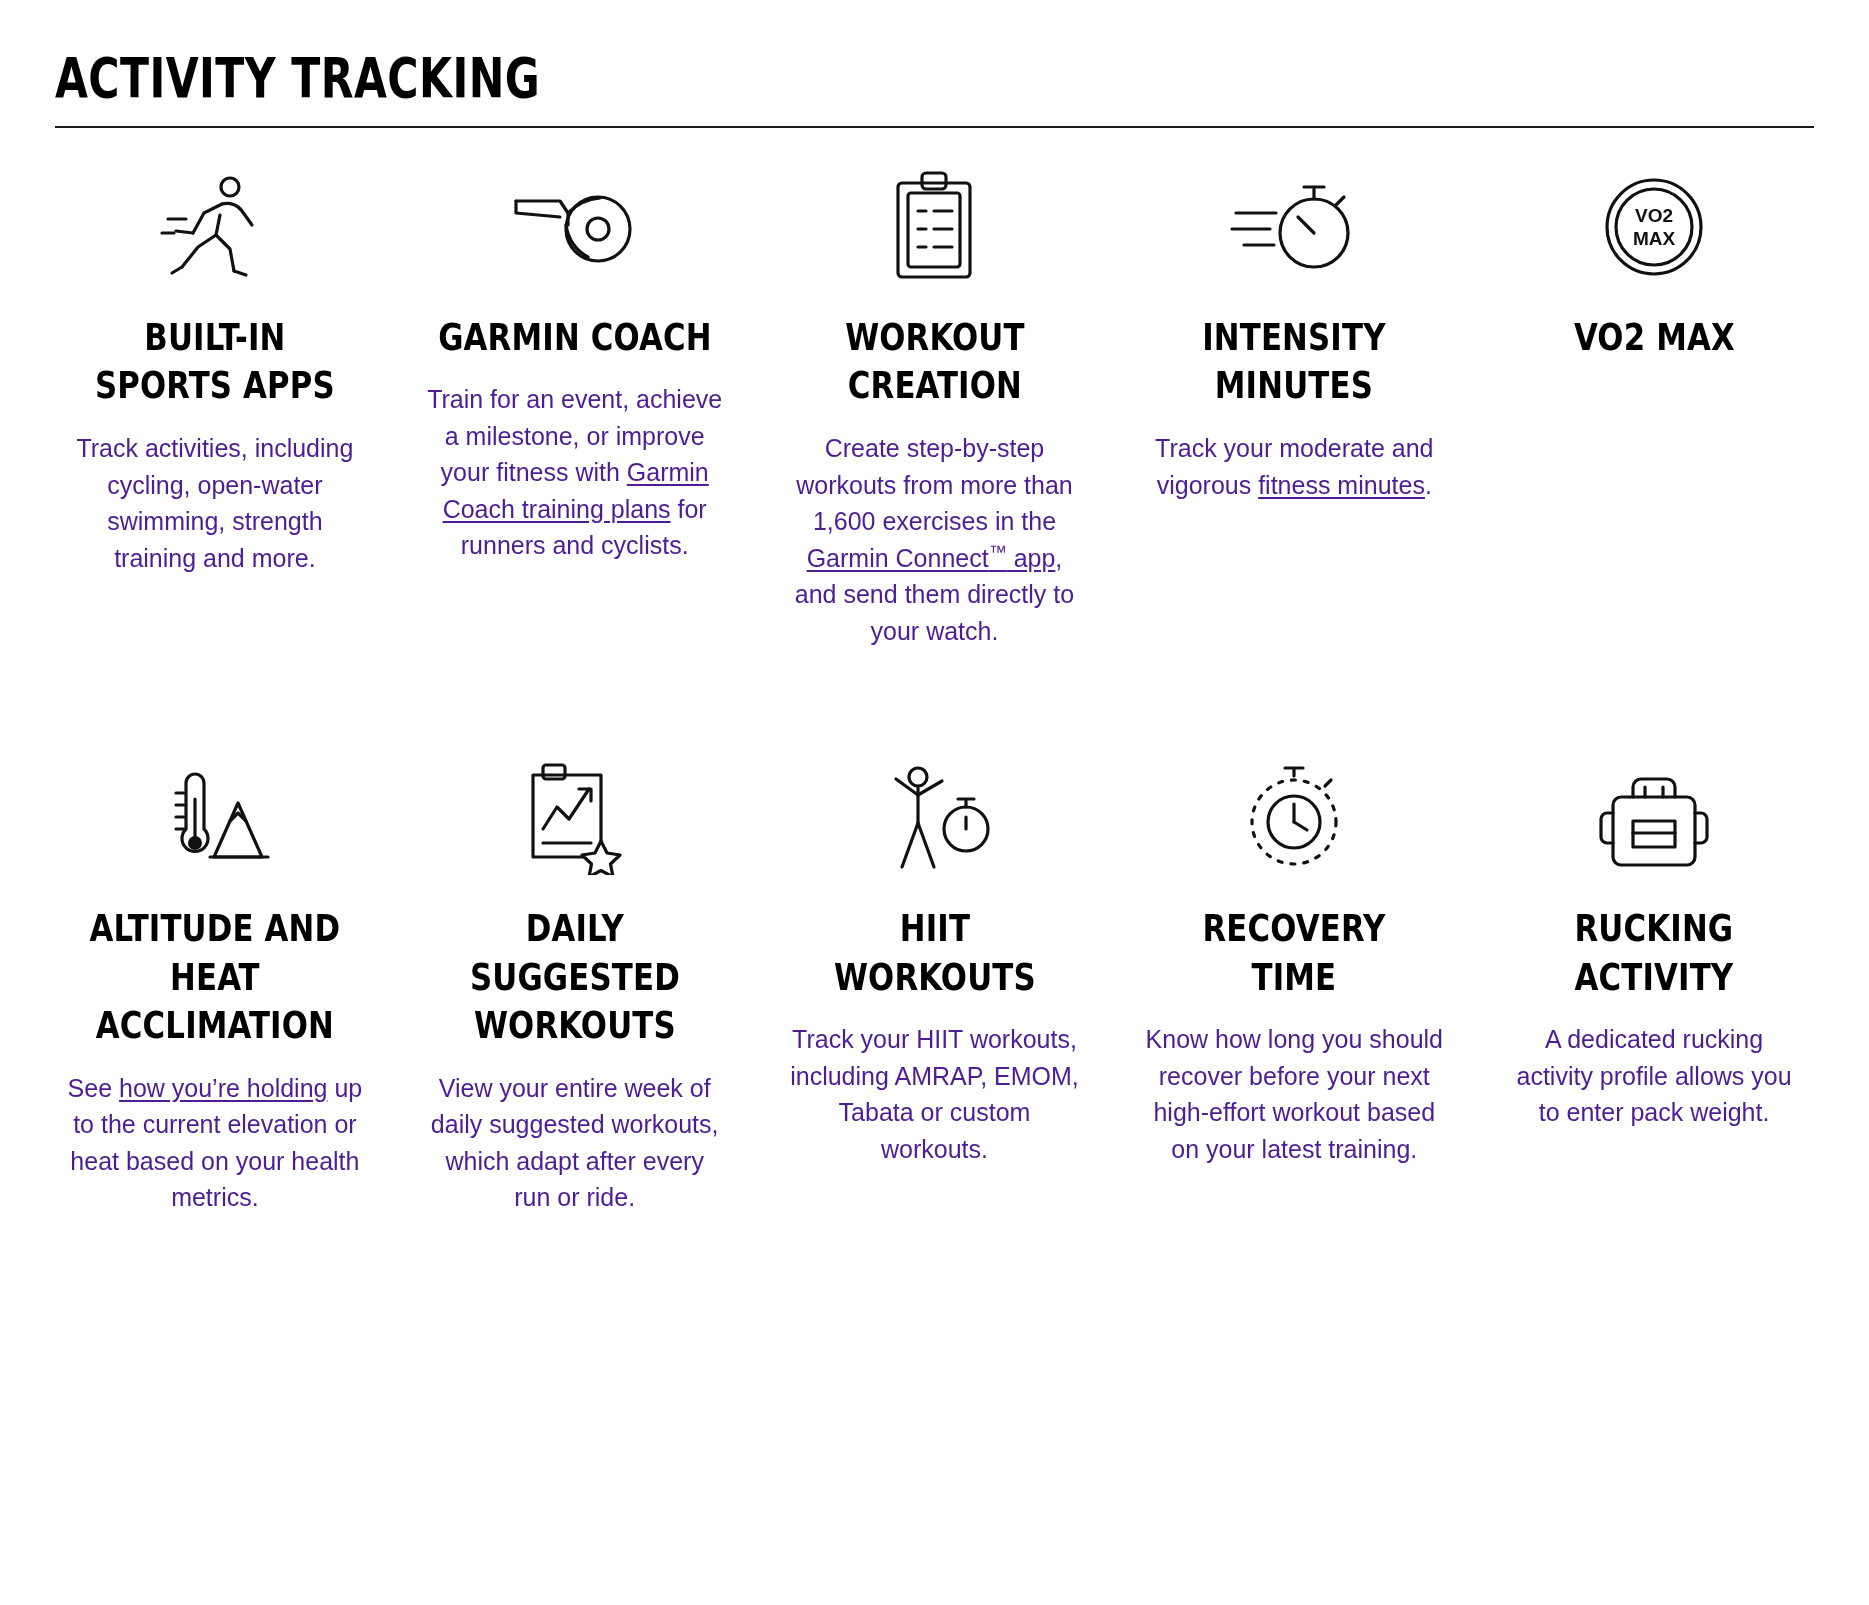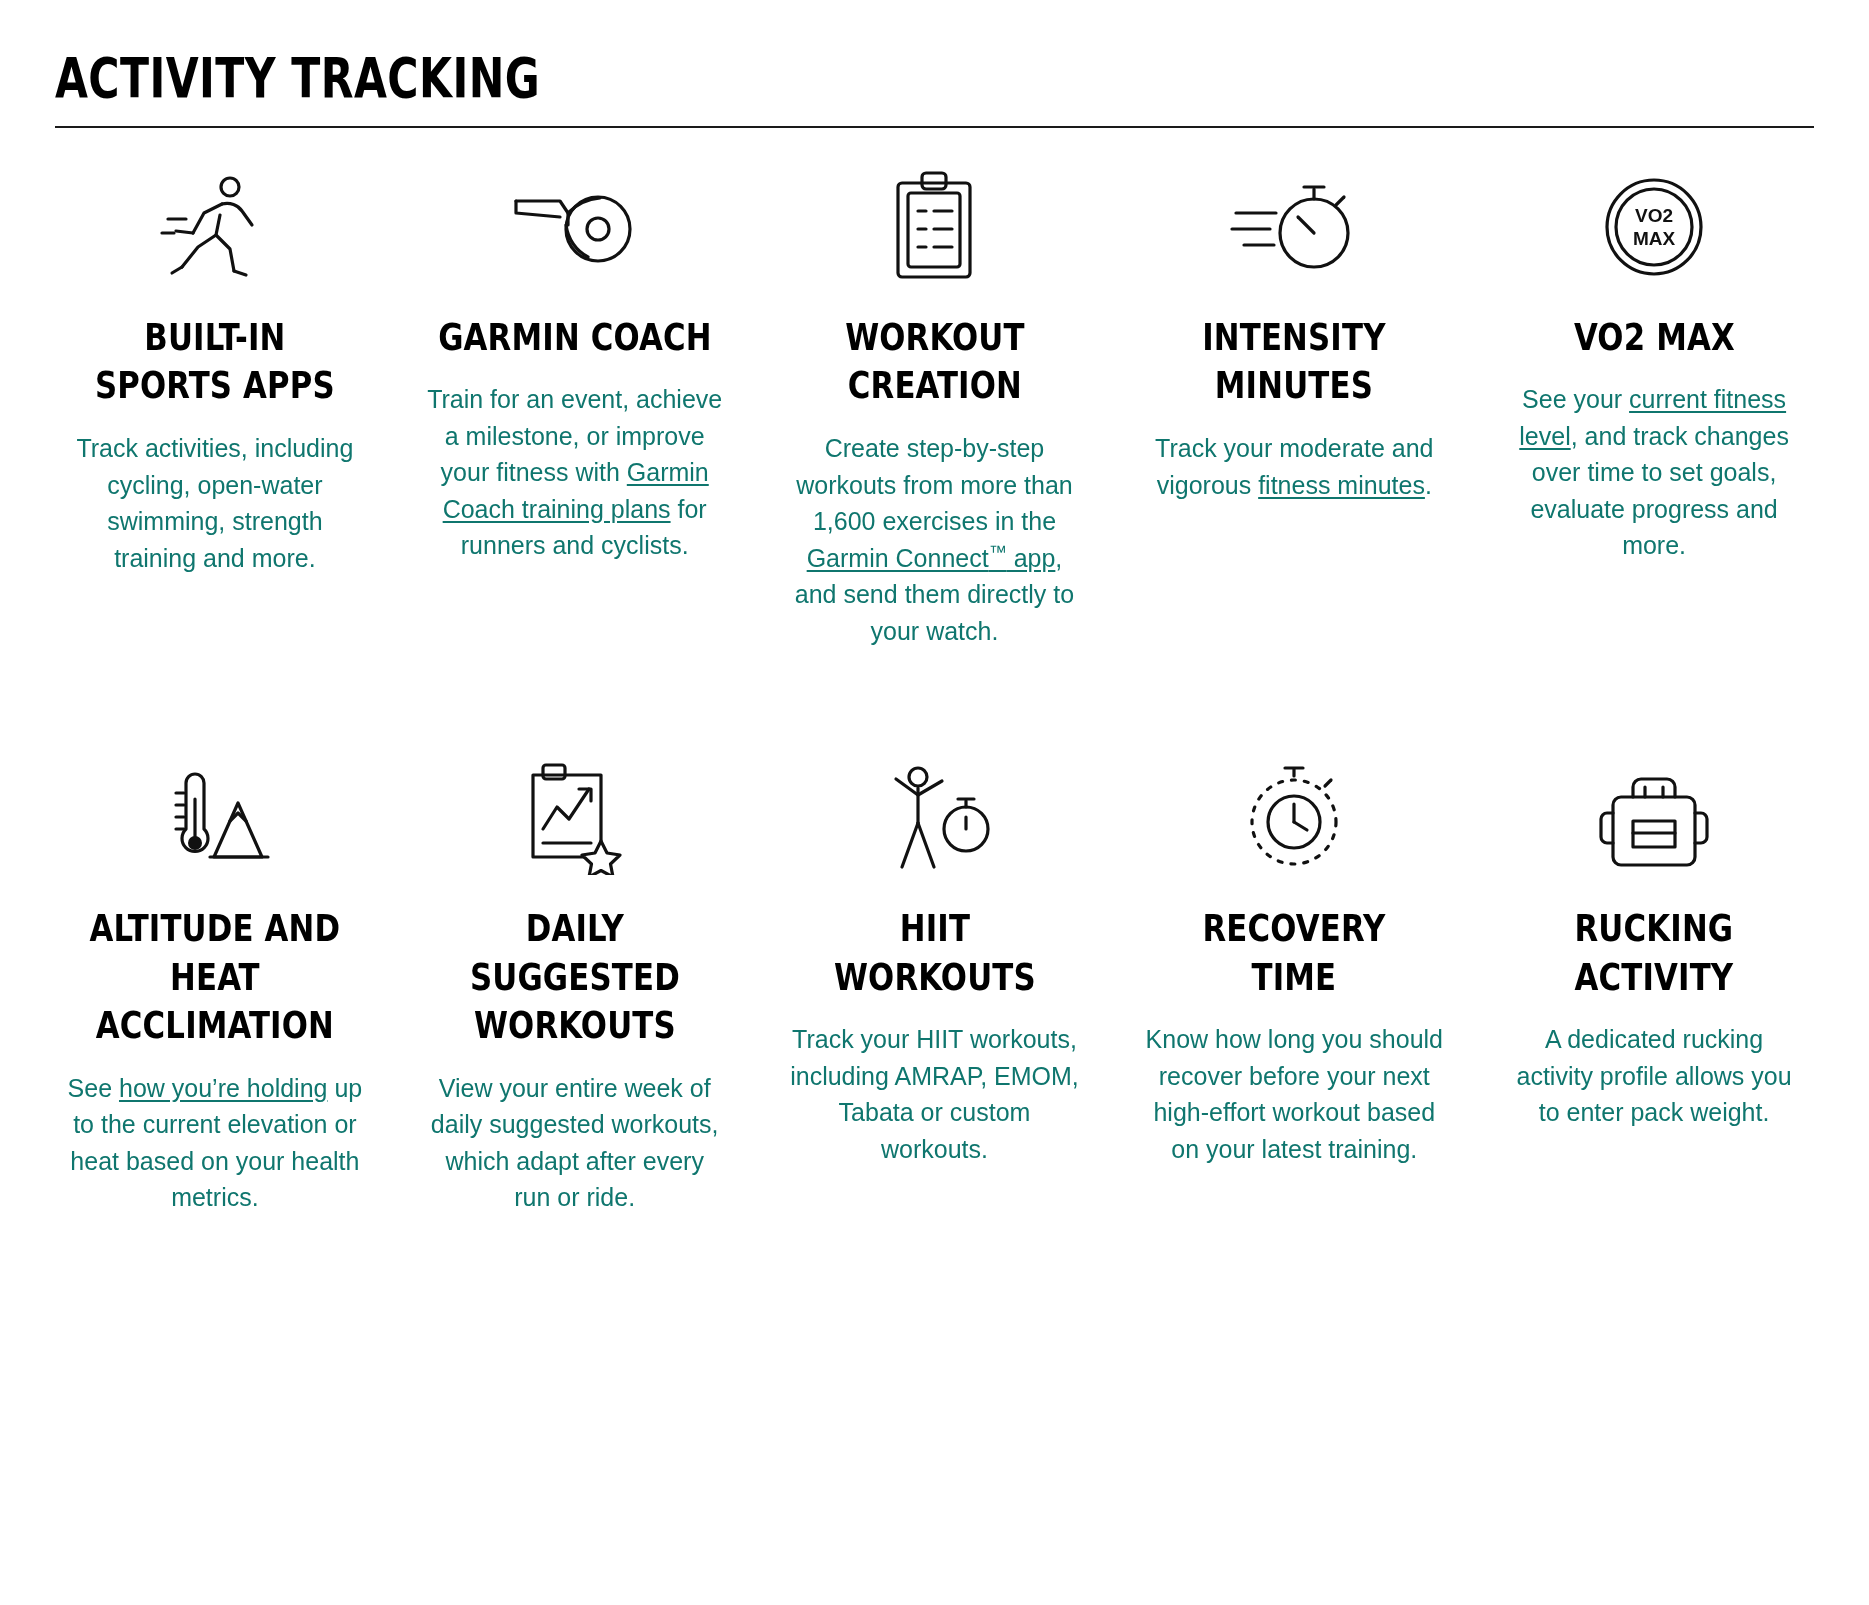--- a/index.html
+++ b/index.html
@@ -65,21 +65,21 @@
     font-weight: 700;
     line-height: 1.28;
     color: #000000;
     margin: 0 0 20px 0;
     letter-spacing: 0.2px;
     transform: scaleX(0.9);
   }
   .card-body {
     font-size: 25px;
     line-height: 1.46;
-    color: #0f766e;
+    color: #4c1d95;
     margin: 0;
     max-width: 300px;
   }
   .card-body u, .card-body .lnk {
     text-decoration: underline;
     text-underline-offset: 3px;
   }
   .sup { font-size: 0.72em; vertical-align: super; line-height: 0; }
 </style>
 </head>
@@ -161,21 +161,20 @@
     <div class="cell">
       <div class="icon-wrap">
         <svg width="110" height="110" viewBox="0 0 110 110" fill="none" stroke="#111" stroke-width="3.2" stroke-linecap="round" stroke-linejoin="round">
           <circle cx="55" cy="55" r="47"></circle>
           <circle cx="55" cy="55" r="38"></circle>
           <text x="55" y="50" text-anchor="middle" font-family="Liberation Sans, sans-serif" font-size="19" font-weight="700" fill="#111" stroke="none">VO2</text>
           <text x="55" y="73" text-anchor="middle" font-family="Liberation Sans, sans-serif" font-size="19" font-weight="700" fill="#111" stroke="none">MAX</text>
         </svg>
       </div>
       <div class="card-title">VO2 MAX</div>
-      <p class="card-body">See your <span class="lnk">current fitness level</span>, and track changes over time to set goals, evaluate progress and more.</p>
     </div>
 
   </div>
 
   <div class="grid row-2">
 
     <div class="cell">
       <div class="icon-wrap">
         <svg width="118" height="100" viewBox="0 0 118 100" fill="none" stroke="#111" stroke-width="3.2" stroke-linecap="round" stroke-linejoin="round">
           <path d="M30 14 a9 9 0 0 1 18 0 v46 a13 13 0 1 1 -18 0 z"></path>

